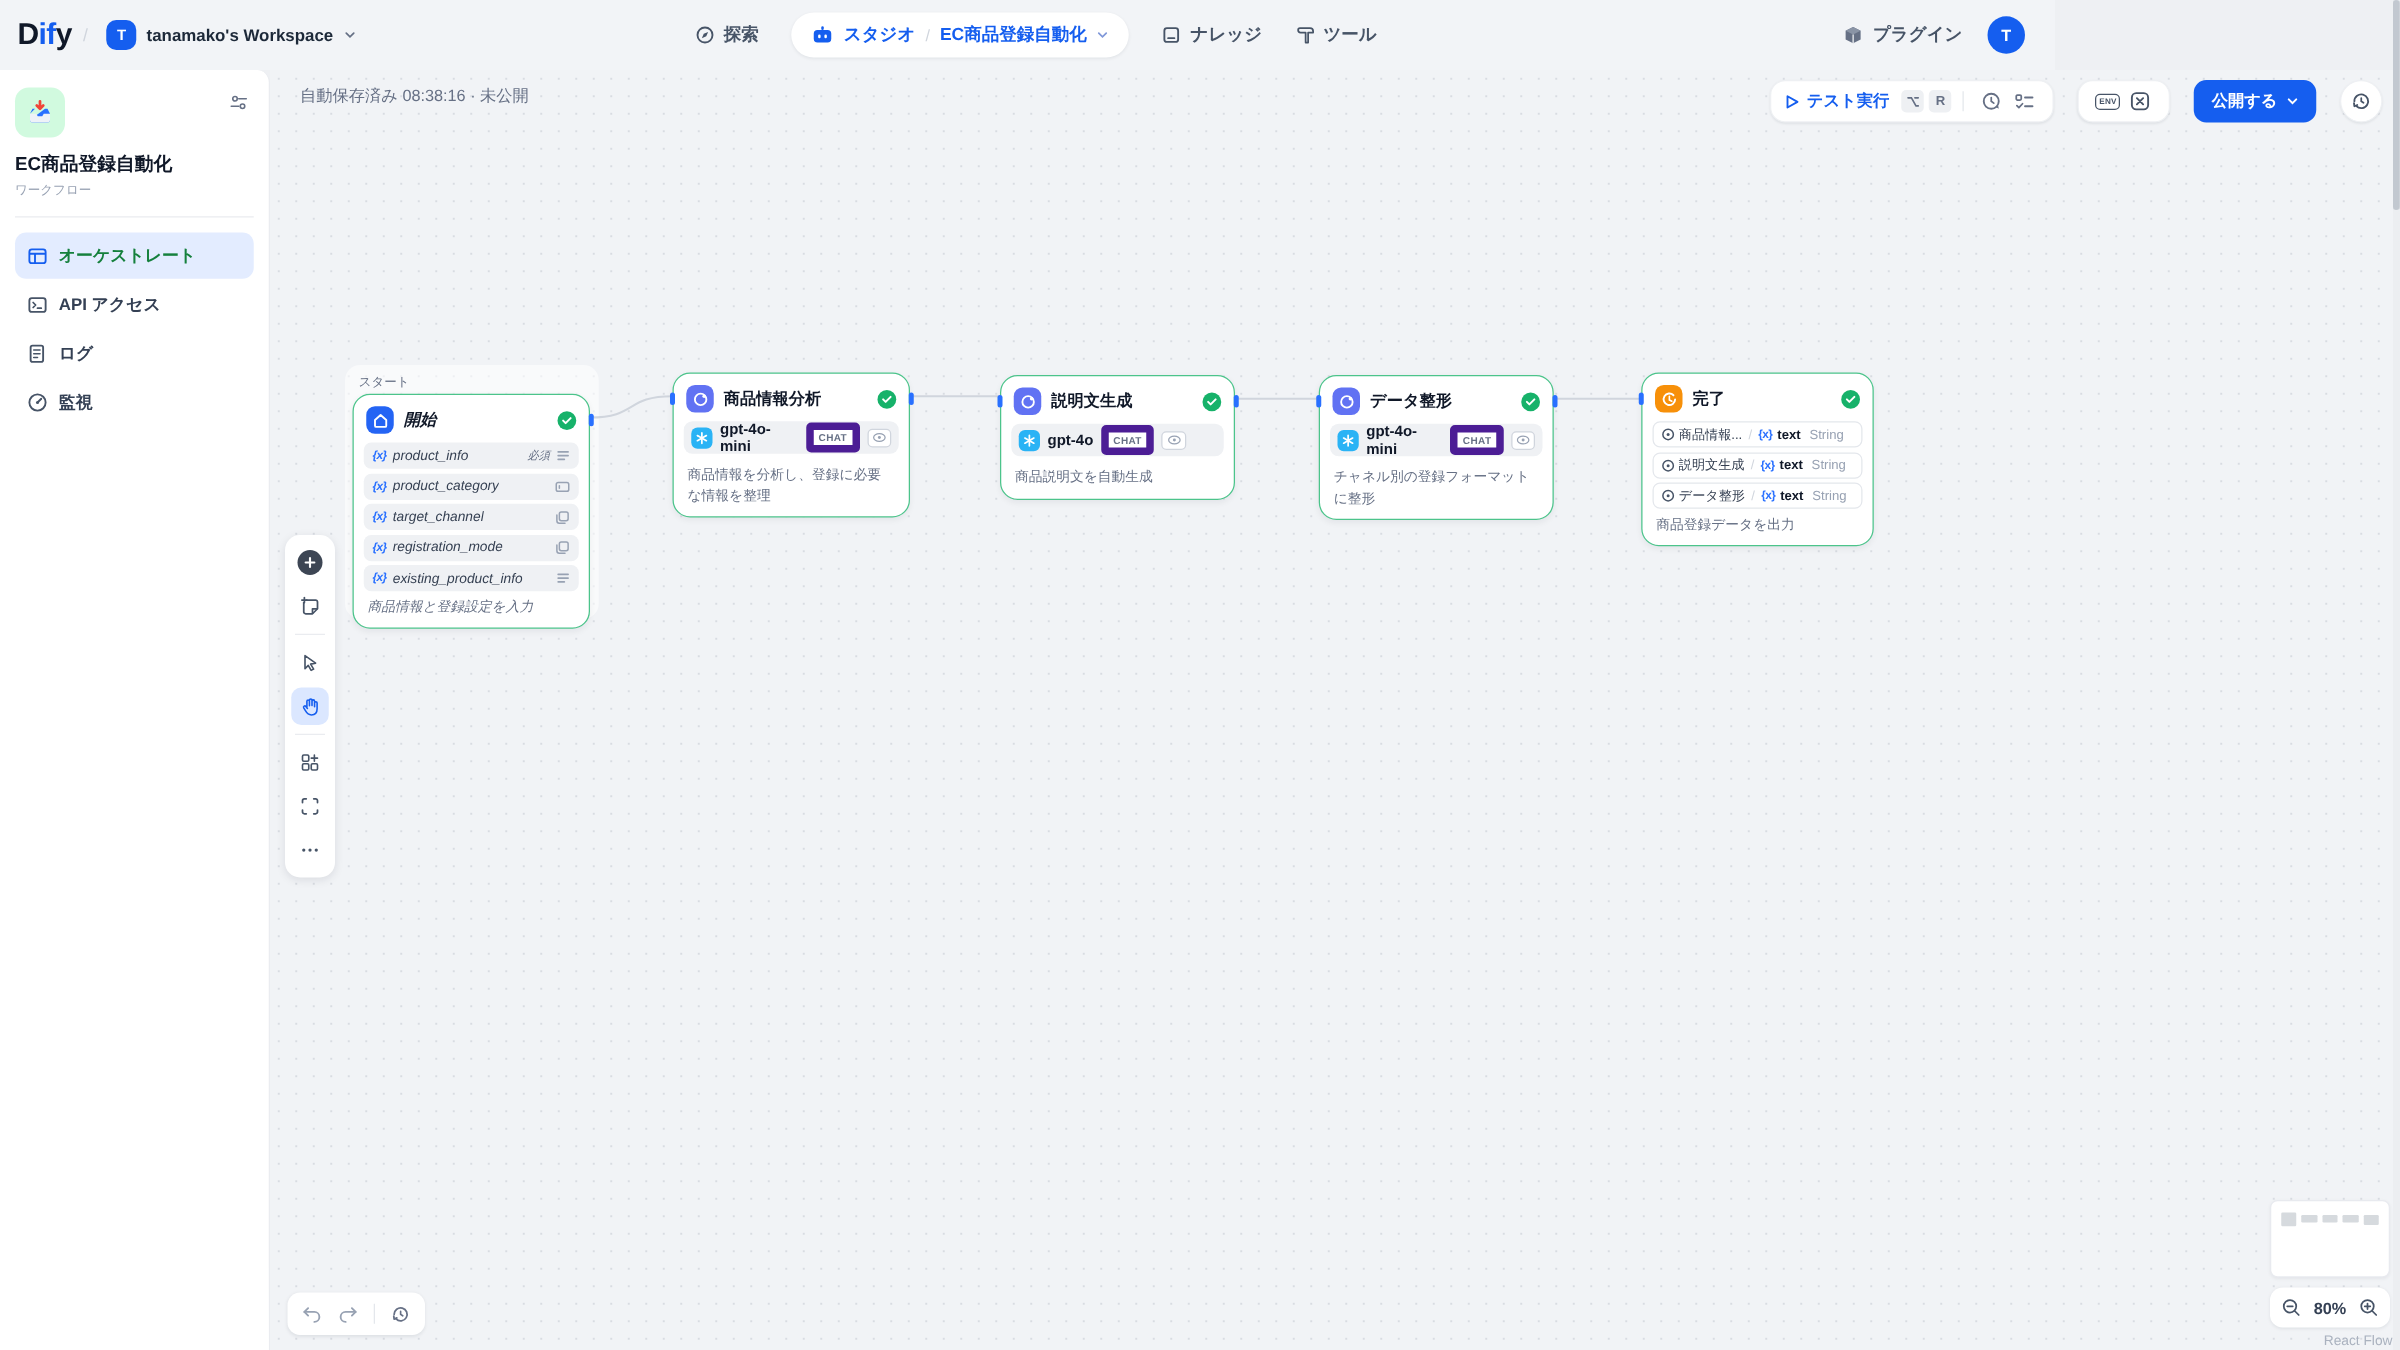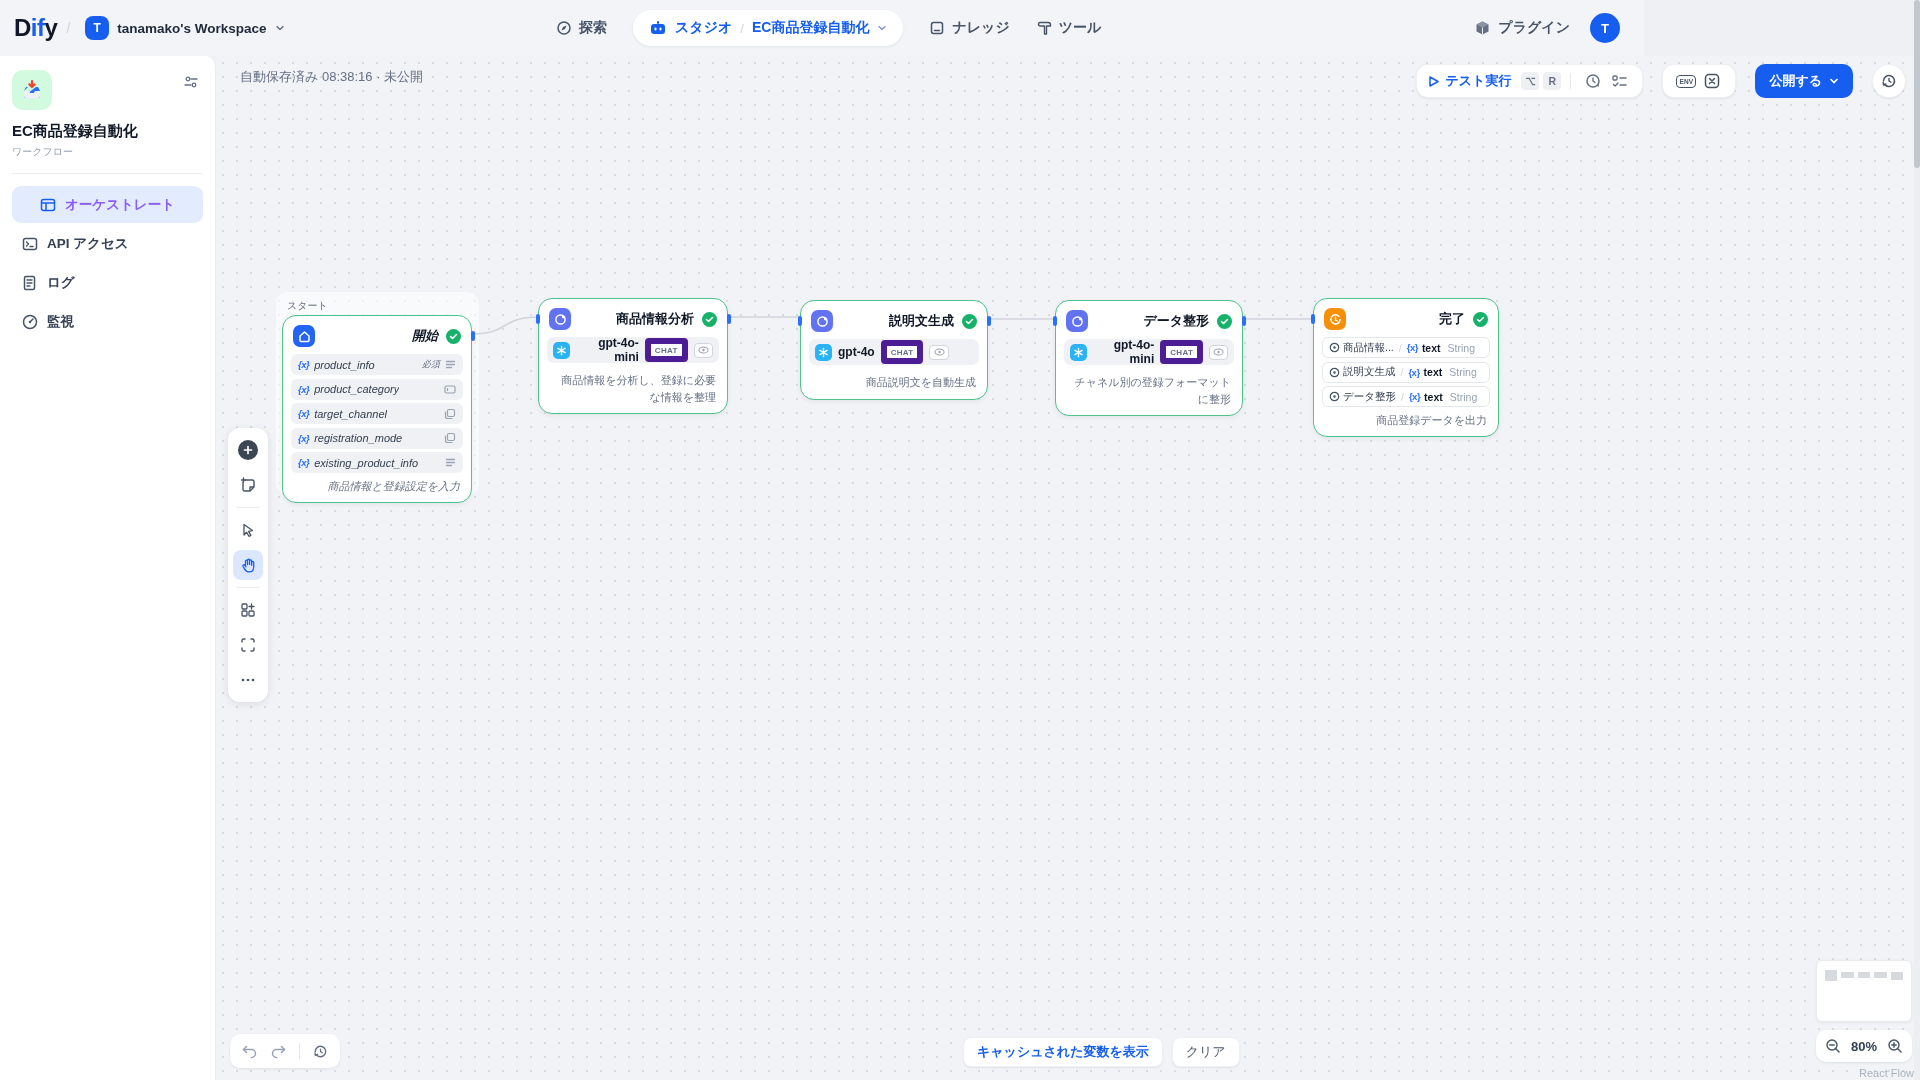--- a/index.html
+++ b/index.html
@@ -38,21 +38,21 @@
     border-top-right-radius:10px; padding:14px 12px; flex:none; }
   .app-head { display:flex; justify-content:space-between; align-items:flex-start; }
   .app-icon { width:40px; height:40px; border-radius:11px; background:#d1fadf;
     display:flex; align-items:center; justify-content:center; }
   .app-settings { background:none; border:none; cursor:pointer; padding:4px; color:#667085; }
   .app-name { font-size:15px; font-weight:700; color:#101828; margin-top:12px; }
   .app-type { font-size:10px; color:#98a2b3; margin-top:4px; }
   .side-divider { height:1px; background:#eaecf0; margin:14px 0 12px; }
   .menu-item { display:flex; align-items:center; gap:9px; height:37px; padding:0 10px;
     border-radius:9px; font-size:13.5px; font-weight:600; color:#344054; cursor:pointer; margin-bottom:2px; }
-  .menu-item.active { background:#e3ecff; color:#8b5cf6;justify-content:center; }
+  .menu-item.active { background:#e3ecff; color:#15803d; }
   .menu-item svg { flex:none; }
 
   
   .canvas { position:relative; width:1704px; height:1024px; background:#f1f3f6;
     background-image:radial-gradient(#d8dce2 1px, transparent 1.2px); background-size:14px 14px; overflow:hidden; }
   .autosave { position:absolute; left:24px; top:12px; font-size:13px; color:#667085; }
 
   .tr-toolbar { position:absolute; top:8px; right:14px; display:flex; gap:19px; align-items:center; z-index:5; }
   .pill { background:#fff; border-radius:12px; height:34px; display:flex; align-items:center;
     padding:0 10px; box-shadow:0 1px 2px rgba(16,24,40,.08); border:0.5px solid #eef0f3; }
@@ -70,21 +70,21 @@
   .circle-btn { width:34px; height:34px; border-radius:50%; background:#fff;
     box-shadow:0 1px 2px rgba(16,24,40,.08); display:flex; align-items:center; justify-content:center;
     border:0.5px solid #eef0f3; cursor:pointer; color:#475467; }
 
   
   .group-box { position:absolute; left:60px; top:236px; width:203px; height:203px;
     background:rgba(255,255,255,.55); border-radius:12px; z-index:0; }
   .group-label { font-size:10px; color:#667085; padding:7px 0 0 11px; }
   .edges { position:absolute; left:0; top:0; z-index:1; pointer-events:none; }
   .node { position:absolute; background:#fff; border:1.5px solid #4cc48b; border-radius:14px;
-    box-shadow:0 2px 5px rgba(16,24,40,.06); padding:9px 8px 8px; z-index:2; cursor:pointer;text-align:right; }
+    box-shadow:0 2px 5px rgba(16,24,40,.06); padding:9px 8px 8px; z-index:2; cursor:pointer; }
   .handle { position:absolute; width:4px; height:10px; background:#2970ff; border-radius:2px; top:15px; }
   .handle.left { left:-3.5px; } .handle.right { right:-3.5px; }
   .node-head { display:flex; align-items:center; gap:8px; margin-bottom:7px; padding:0 2px; }
   .node-icon { width:22px; height:22px; border-radius:7px; display:flex; align-items:center;
     justify-content:center; flex:none; }
   .ni-blue { background:#2464f4; } .ni-indigo { background:#6172f3; } .ni-orange { background:#f79009; }
   .node-title { font-size:13px; font-weight:700; color:#101828; flex:1; white-space:nowrap; }
   .check-badge { width:15px; height:15px; border-radius:50%; background:#17b26a;
     display:flex; align-items:center; justify-content:center; flex:none; }
   .var-row { display:flex; align-items:center; gap:5px; background:#eff1f4; border-radius:6px;
@@ -636,24 +636,20 @@
           <path d="M14.5 5.5h-8a4 4 0 000 8" stroke="#98a2b3" stroke-width="1.5" fill="none" stroke-linecap="round"></path>
         </svg>
       <span class="vdiv" style="margin:0;"></span>
       <svg width="17" height="17" viewBox="0 0 18 18">
           <path d="M3.5 9a5.5 5.5 0 1 1 1.6 3.9" stroke="#667085" stroke-width="1.5" fill="none" stroke-linecap="round"></path>
           <path d="M3.2 10.5L3.5 13l2.3-1" fill="none" stroke="#667085" stroke-width="1.5" stroke-linecap="round" stroke-linejoin="round"></path>
           <path d="M9 6.5V9l1.8 1.2" stroke="#667085" stroke-width="1.4" fill="none" stroke-linecap="round"></path>
         </svg>
     </div>
 
-    <div class="cache-bar">
-      <button class="cache-btn blue">キャッシュされた変数を表示</button>
-      <button class="cache-btn gray">クリア</button>
-    </div>
 
     <div class="minimap">
       <span class="mm-block" style="width:13px;height:11px;"></span>
       <span class="mm-block" style="width:13px;height:6px;margin-top:2px;"></span>
       <span class="mm-block" style="width:13px;height:6px;margin-top:2px;"></span>
       <span class="mm-block" style="width:13px;height:6px;margin-top:2px;"></span>
       <span class="mm-block" style="width:13px;height:8px;margin-top:2px;"></span>
     </div>
     <div class="zoom-pill">
       <svg width="16" height="16" viewBox="0 0 16 16">

